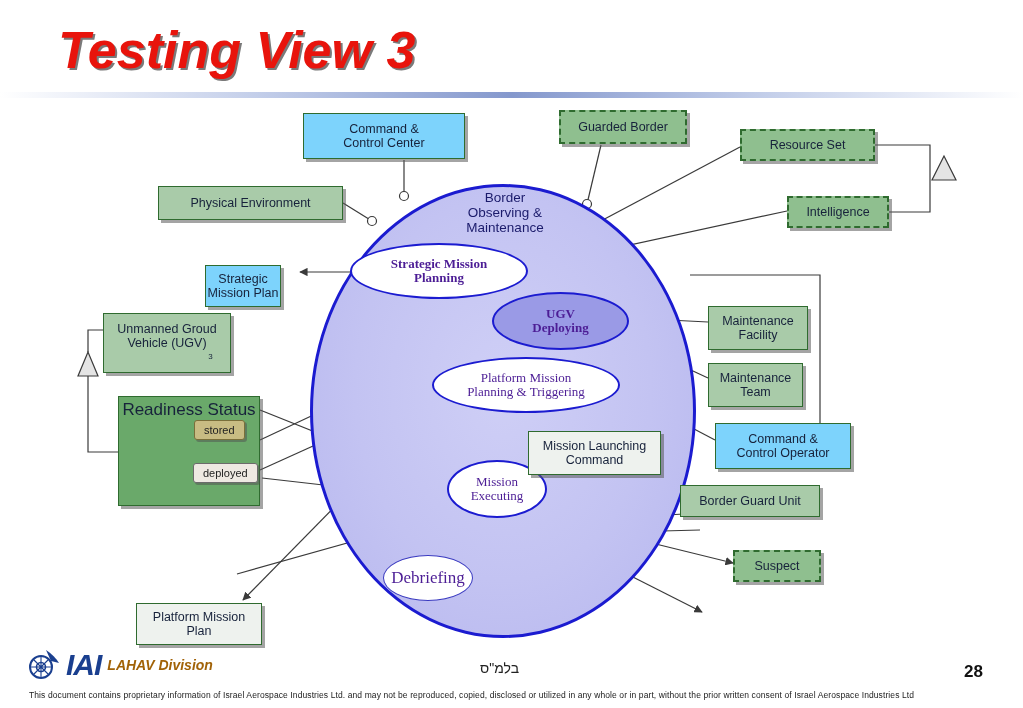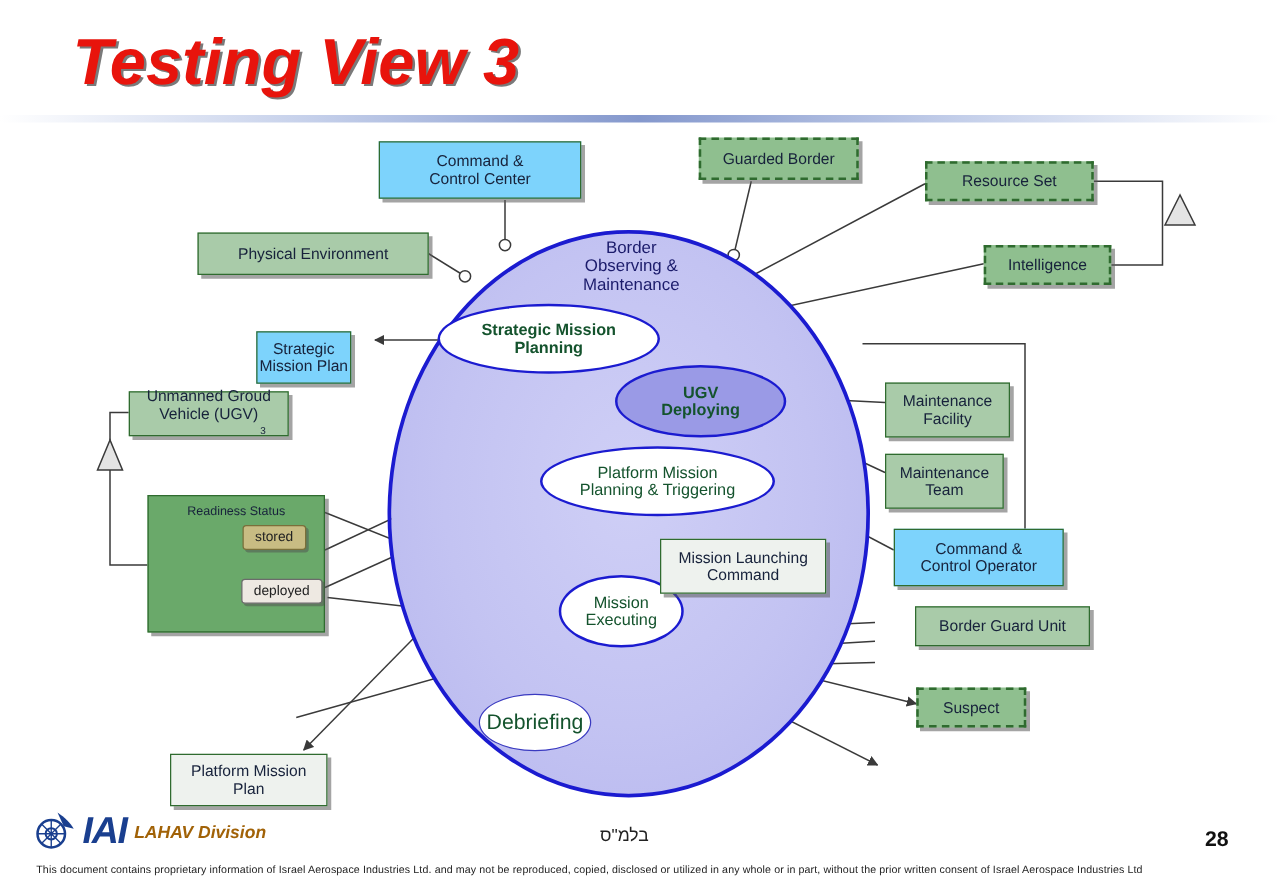--- a/index.html
+++ b/index.html
@@ -50,23 +50,24 @@
     line-height:15px;
   }
 
   
   .fn {
     position:absolute;
     border-radius:50%;
     display:flex; align-items:center; justify-content:center;
     text-align:center;
     font-size:13px;
-    color:#14532d;
+    color:#4c1d95;
     line-height:14px;
     box-sizing:border-box;
+    font-family:Liberation Serif, serif;
   }
   .fn.white { background:#ffffff; border:2px solid #1b1bd0; }
   .fn.purple { background:#9a9ae6; border:2px solid #1b1bd0; font-weight:bold; }
   .fn.plain  { background:#ffffff; border:1.5px solid #3a3ac0; }
 
   #fn-strategic { left:350px; top:243px; width:178px; height:56px; font-weight:bold; }
   #fn-ugv       { left:492px; top:292px; width:137px; height:58px; }
   #fn-platform  { left:432px; top:357px; width:188px; height:56px; }
   #fn-mission   { left:447px; top:460px; width:100px; height:58px;text-align:center; }
   #fn-debrief   { left:383px; top:555px; width:90px; height:46px; font-size:17px; }
@@ -88,33 +89,33 @@
   .blk.dashed { border:2px dashed #2f6b2f; background:#8fbf8f; }
   .blk.whitebg { background:#eef2ee; border:1.5px solid #2f6b2f; }
   .blk.solidgreen { background:#6aa96a; }
 
   #b-ccc        { left:303px; top:113px; width:162px; height:46px; }
   #b-guarded    { left:559px; top:110px; width:128px; height:34px; }
   #b-resource   { left:740px; top:129px; width:135px; height:32px; }
   #b-intel      { left:787px; top:196px; width:102px; height:32px; }
   #b-phys       { left:158px; top:186px; width:185px; height:34px; }
   #b-strat-plan { left:205px; top:265px; width:76px; height:42px; }
-  #b-ugv-obj    { left:103px; top:313px; width:128px; height:36px; }
+  #b-ugv-obj    { left:103px; top:313px; width:128px; height:60px; }
   #b-readiness  { left:118px; top:396px; width:142px; height:110px; justify-content:flex-start; align-items:flex-start; padding:6px 0 0 0; flex-direction:column; }
   #b-maint-fac  { left:708px; top:306px; width:100px; height:44px; }
   #b-maint-team { left:708px; top:363px; width:95px; height:44px; }
   #b-launch     { left:528px; top:431px; width:133px; height:44px; }
   #b-cco        { left:715px; top:423px; width:136px; height:46px; }
-  #b-bgu        { left:732px; top:485px; width:140px; height:32px; }
+  #b-bgu        { left:680px; top:485px; width:140px; height:32px; }
   #b-suspect    { left:733px; top:550px; width:88px; height:32px; }
   #b-seclevel   { left:702px; top:602px; width:128px; height:36px; }
   #b-pmp        { left:136px; top:603px; width:126px; height:42px; }
 
   .readiness-title {
-    width:100%; text-align:center; font-size:10px; color:#17223b; margin-bottom:4px;
+    width:100%; text-align:center; font-size:17px; color:#17223b; margin-bottom:4px;
   }
   .state {
     position:absolute;
     box-sizing:border-box;
     font-size:11px;
     color:#222;
     padding:3px 9px;
     border-radius:3px;
     box-shadow:2px 2px 0 rgba(80,80,80,.5);
   }

